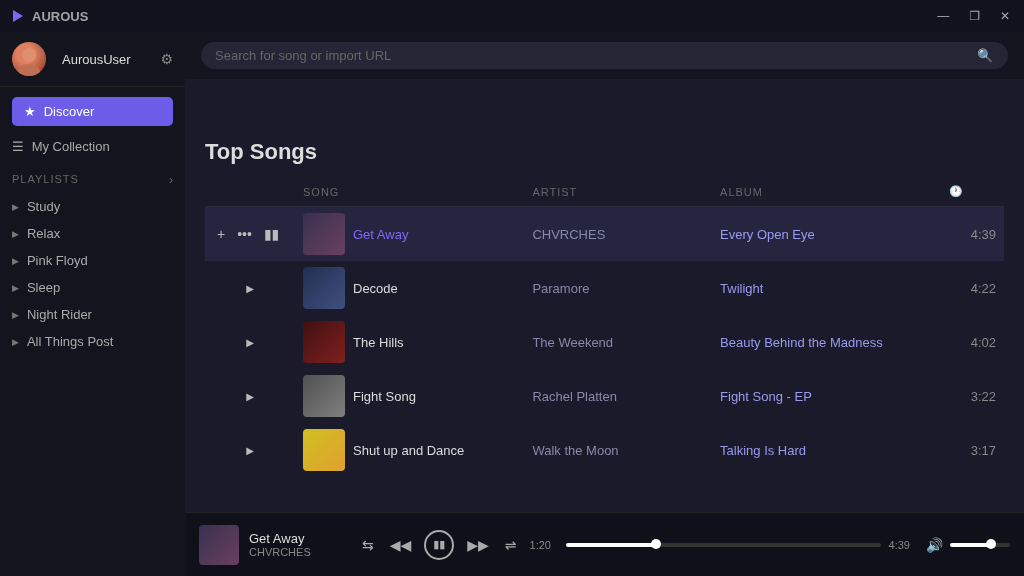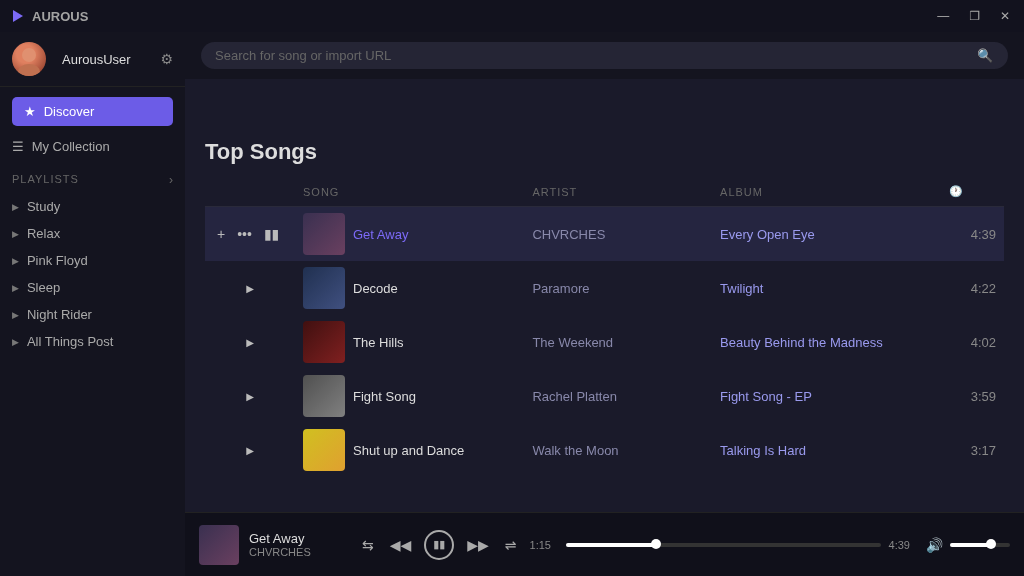--- a/index.html
+++ b/index.html
@@ -648,21 +648,21 @@
     </td>
     <td>
       <span class="song-artist">Rachel Platten</span>
     </td>
     <td>
       <span class="song-album">
         <a href="#">Fight Song - EP</a>
       </span>
     </td>
     <td class="song-time">
-      <span>3:59</span>
+      <span>3:22</span>
     </td>
   </tr>
             <tr class="song-row">
               <td class="song-num-cell">
       <span class="play-btn">▶</span>
     </td>
     <td>
       <div class="song-info-cell">
         <div class="song-thumb thumb-5"></div>
         <span class="song-name">Shut up and Dance</span>
@@ -693,21 +693,21 @@
 
       <div id="player-controls">
         <span class="ctrl-btn">⇆</span>
         <span class="ctrl-btn">◀◀</span>
         <div id="play-pause-btn">▮▮</div>
         <span class="ctrl-btn">▶▶</span>
         <span class="ctrl-btn">⇌</span>
       </div>
 
       <div id="progress-area">
-        <span id="time-current">1:15</span>
+        <span id="time-current">1:20</span>
         <div id="progress-bar-wrap">
           <div id="progress-bar-fill" style="width: 29%;"></div>
         </div>
         <span id="time-total">4:39</span>
       </div>
 
       <div id="volume-area">
         <span id="volume-icon">🔊</span>
         <div id="volume-bar-wrap">
           <div id="volume-bar-fill"></div>

